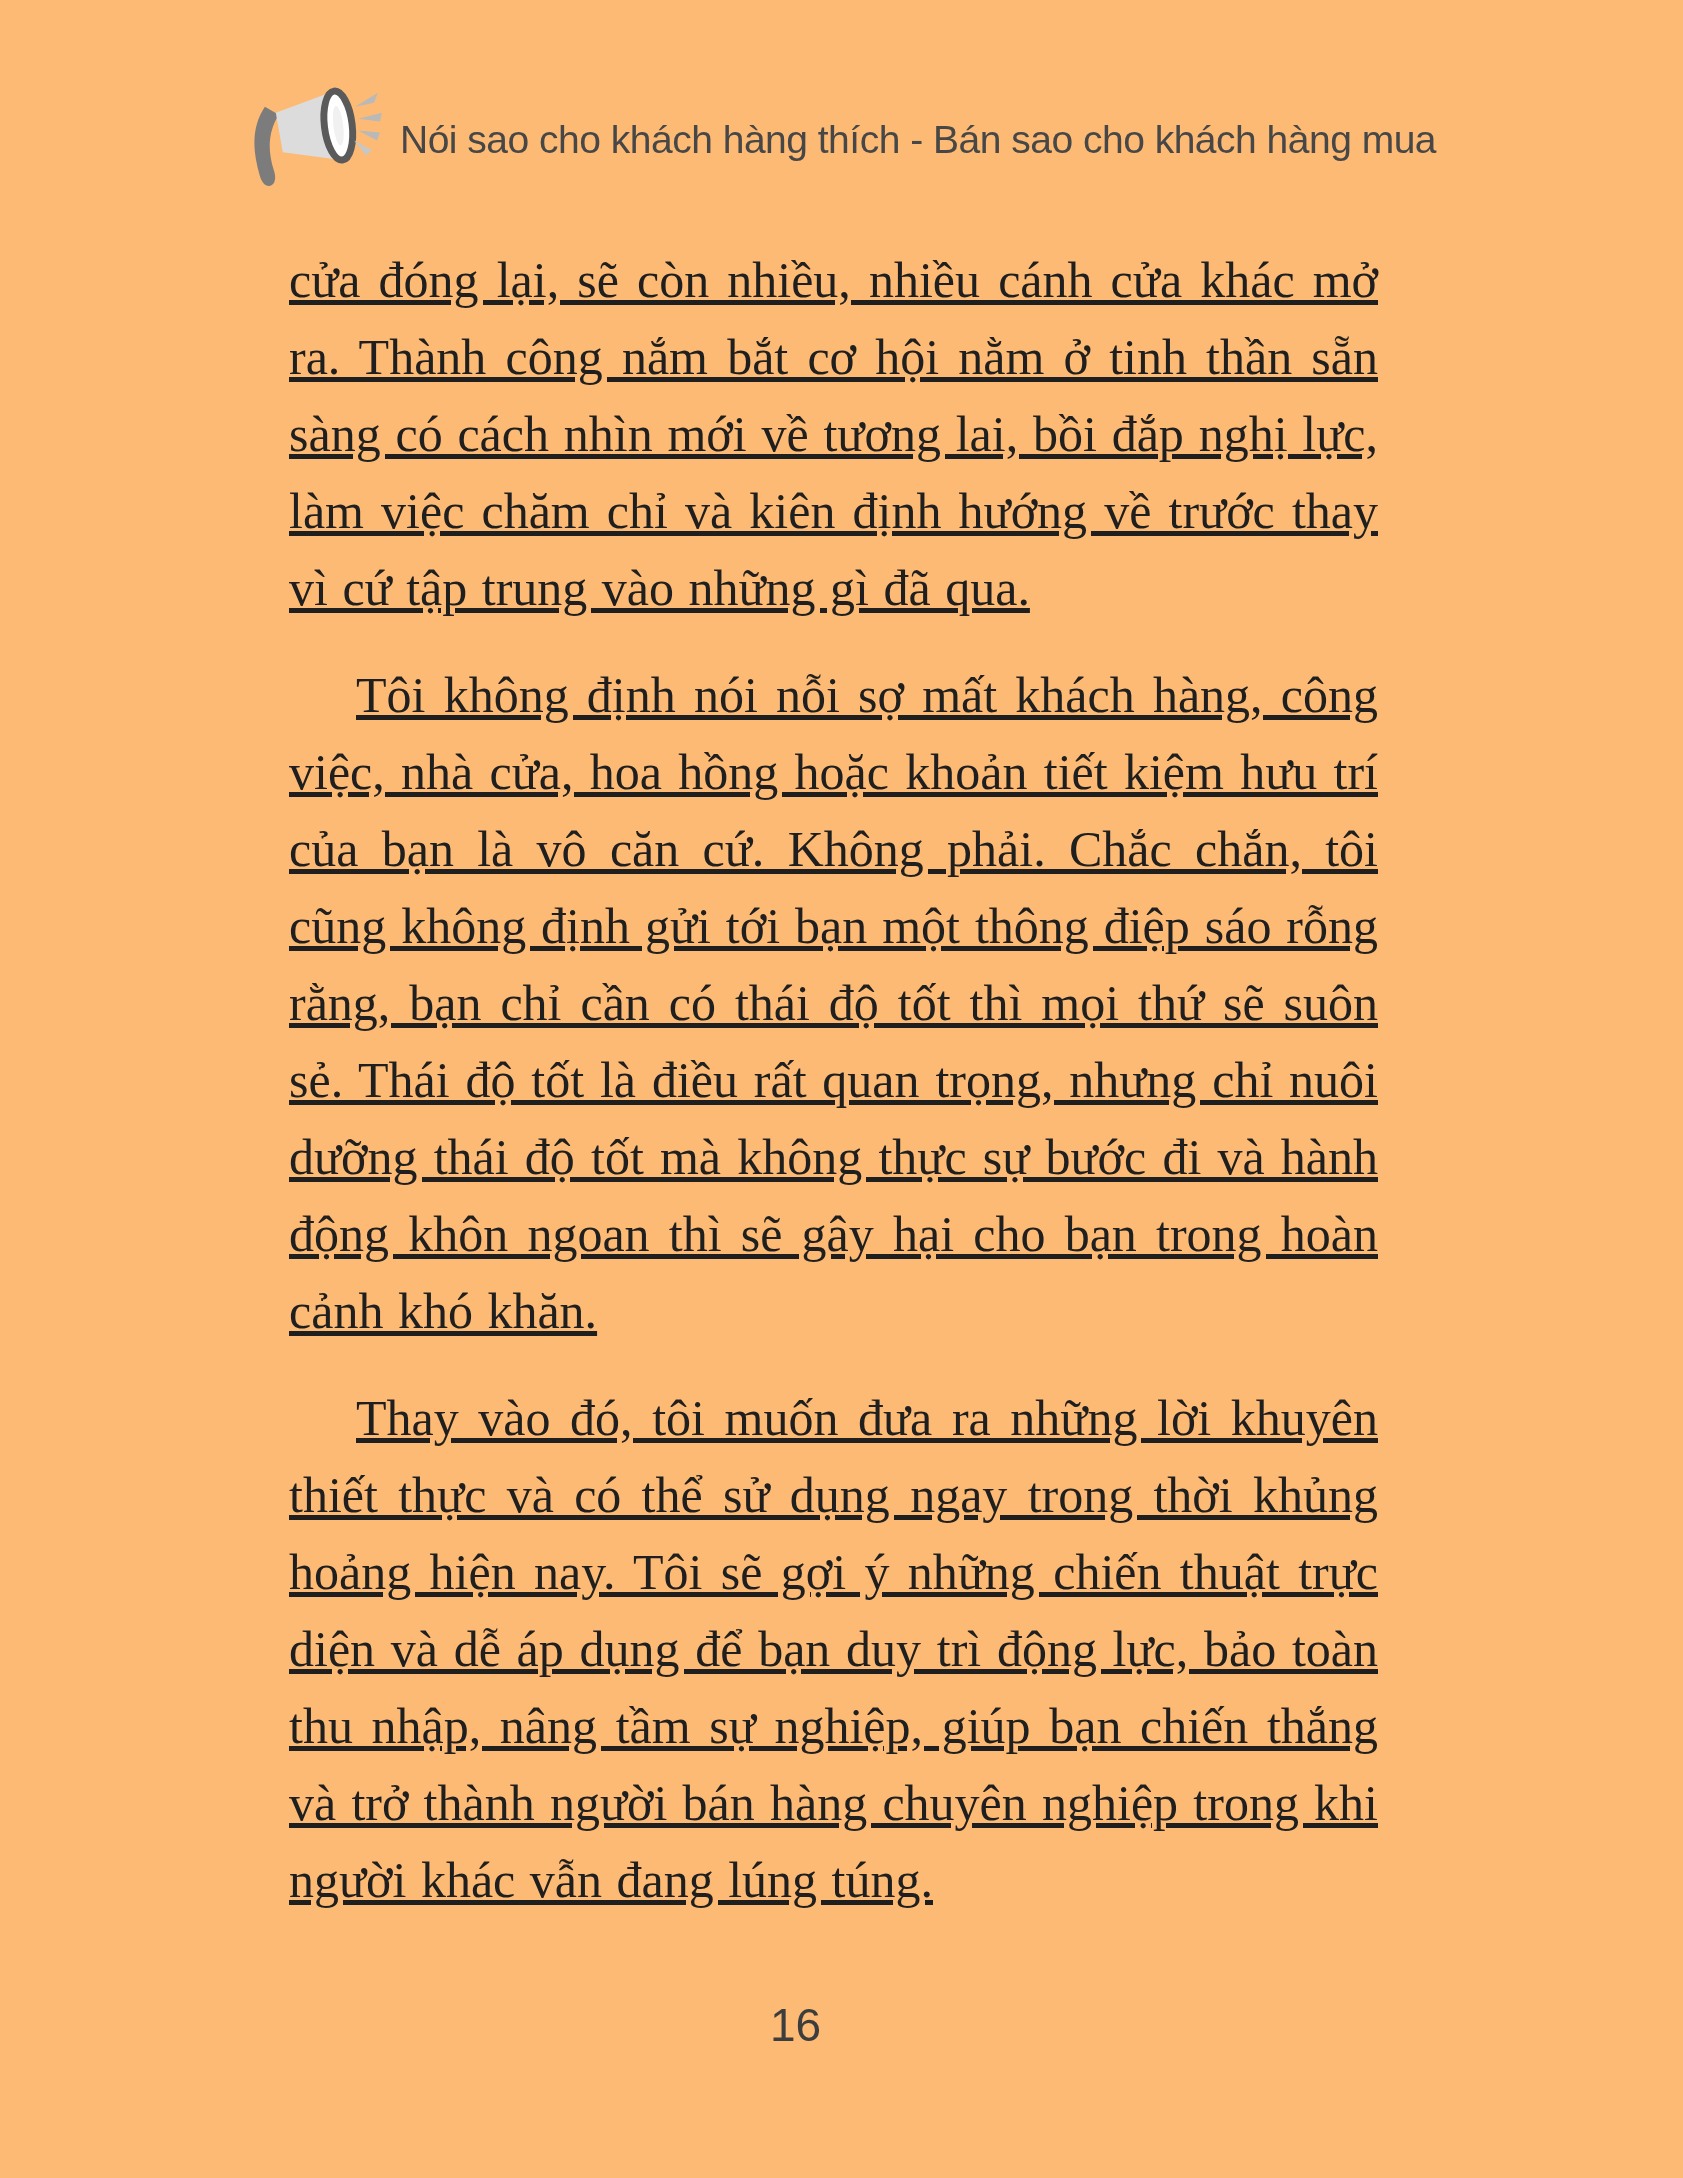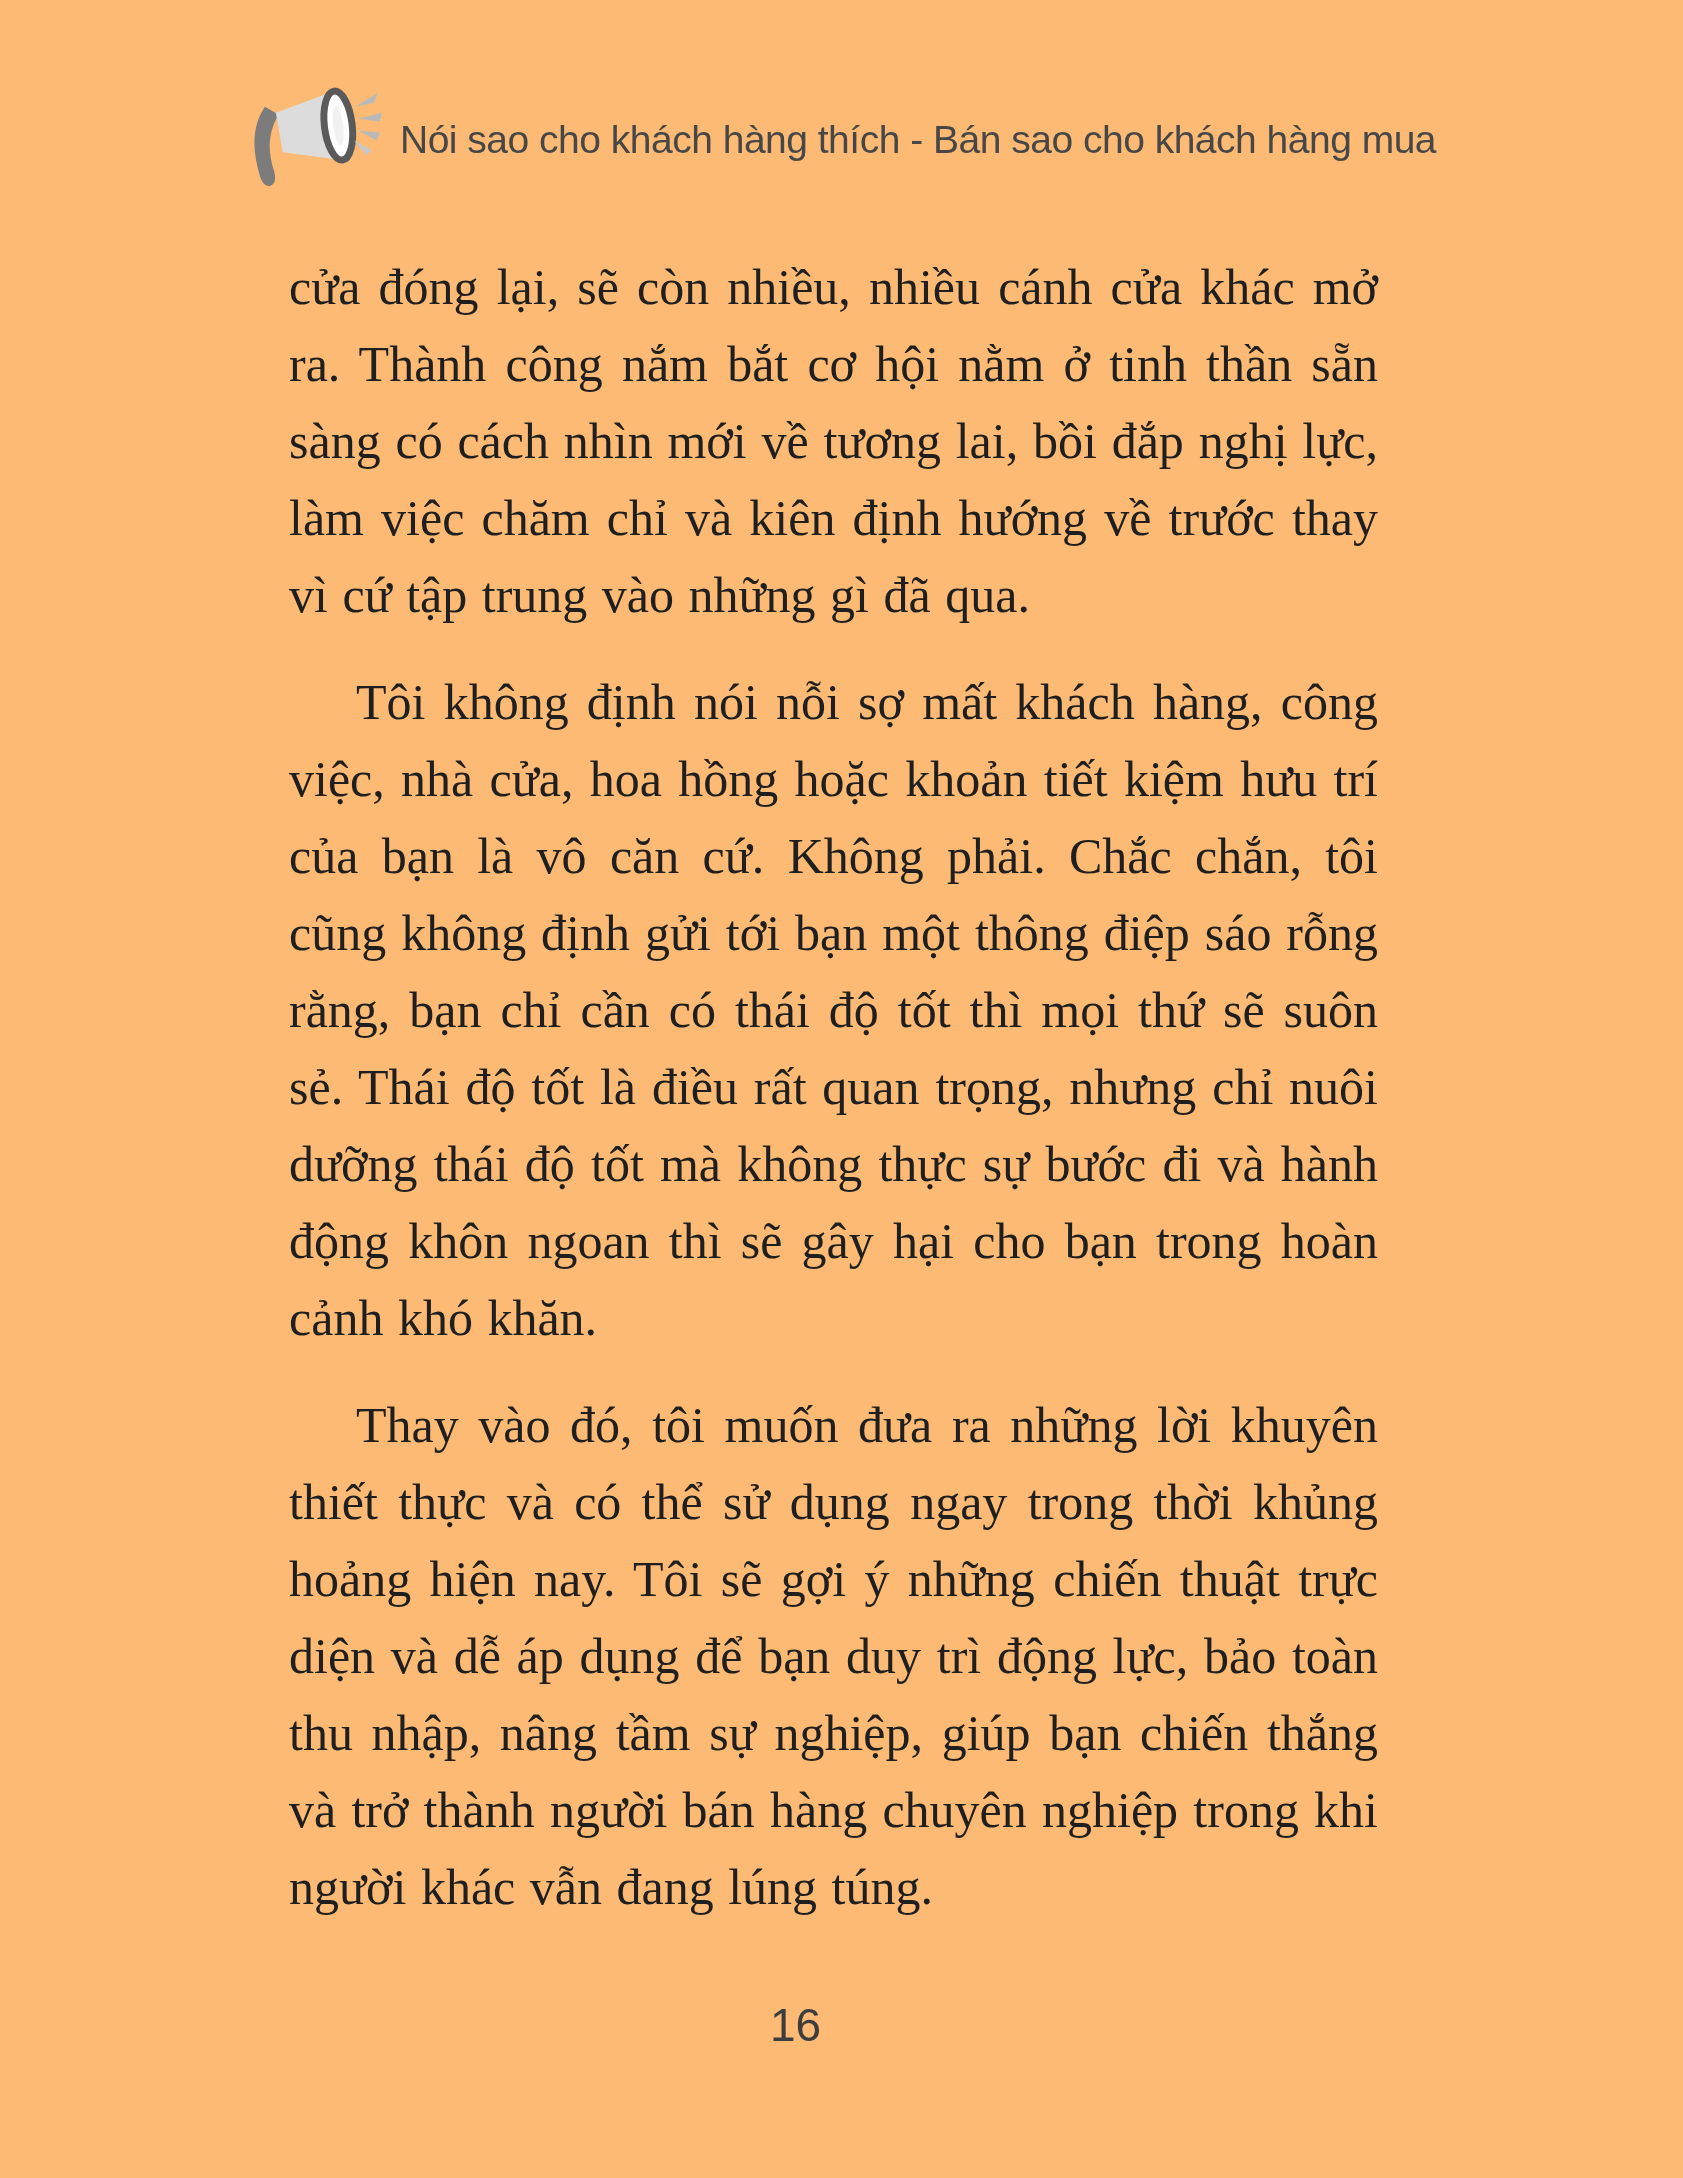--- a/index.html
+++ b/index.html
@@ -37,24 +37,25 @@
     font-size: 39px;
     font-stretch: semi-condensed;
     letter-spacing: -0.5px;
     color: #474747;
     white-space: nowrap;
     margin-top: 22px;
   }
   
   .body-text {
     position: absolute;
-    top: 249px;
+    top: 242px;
     left: 289px;
     width: 1089px;
     color: #1f1f1f;
+    text-decoration: underline;
   }
   .body-text p {
     margin: 0;
     font-size: 50px;
     line-height: 77px;
     text-align: justify;
     text-justify: inter-word;
     word-spacing: 2px;
   }
   .body-text p + p {

